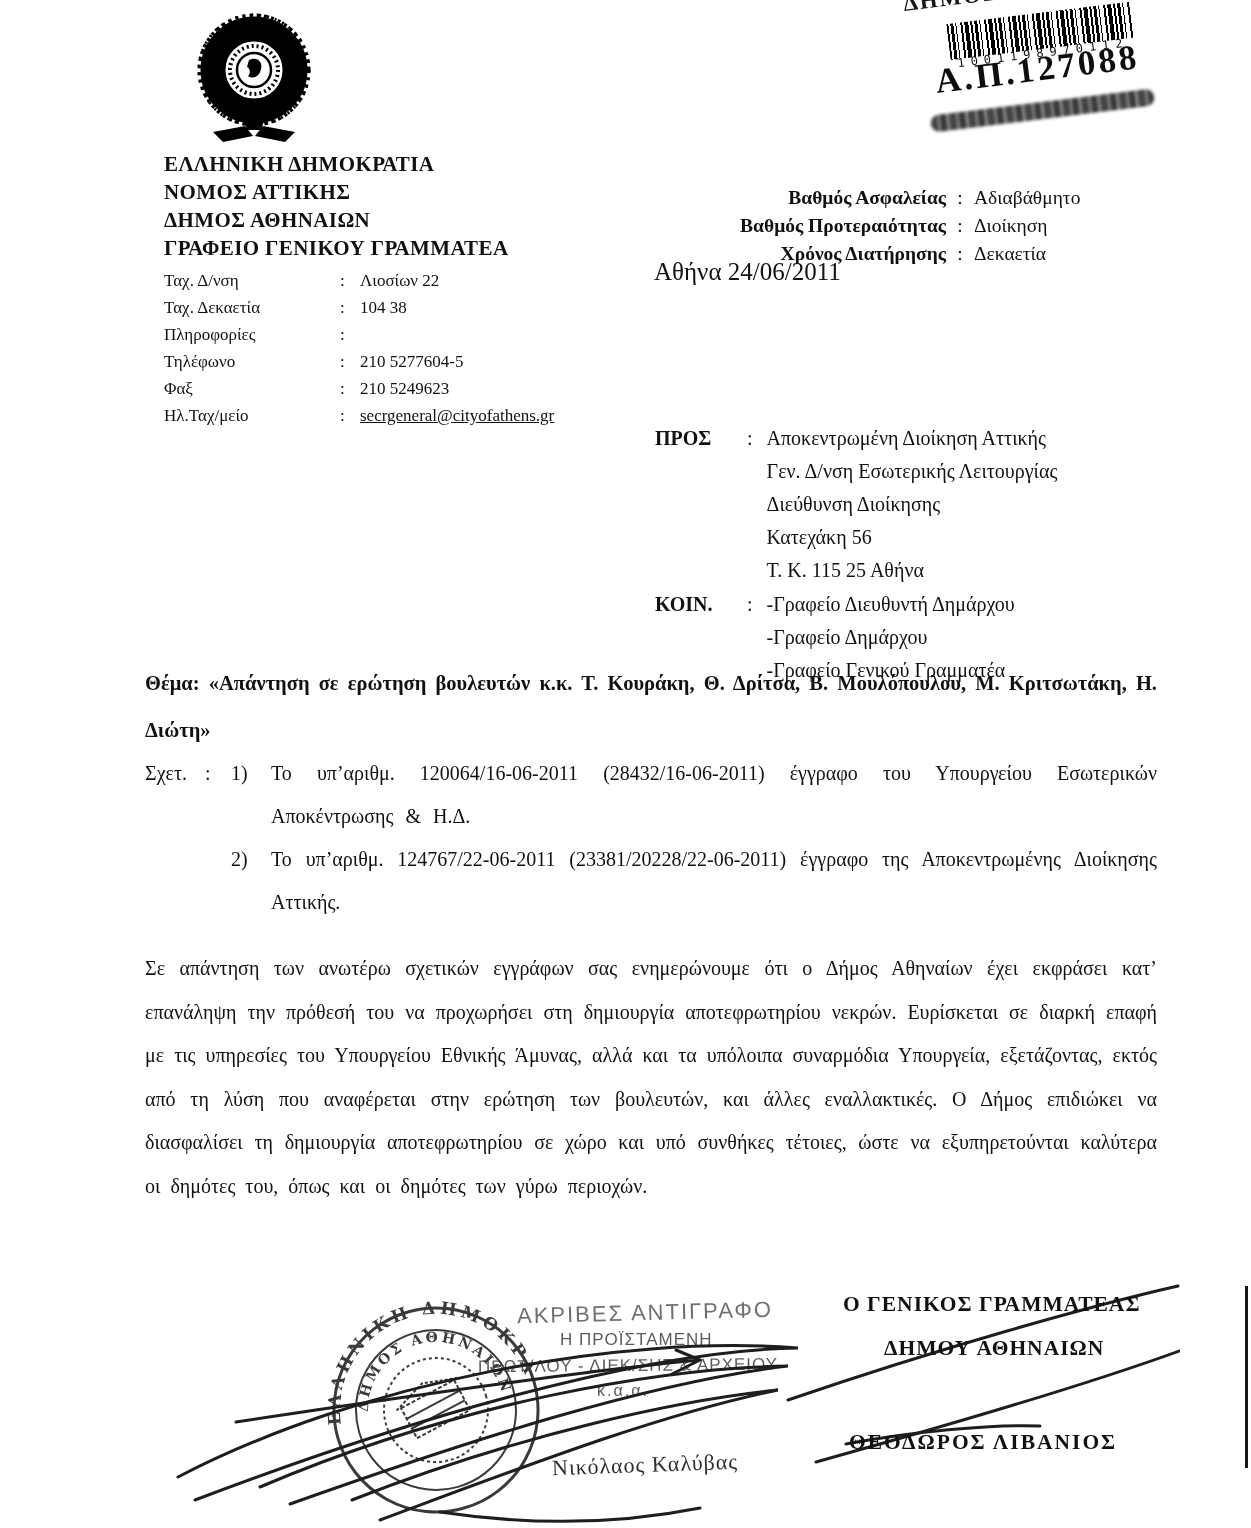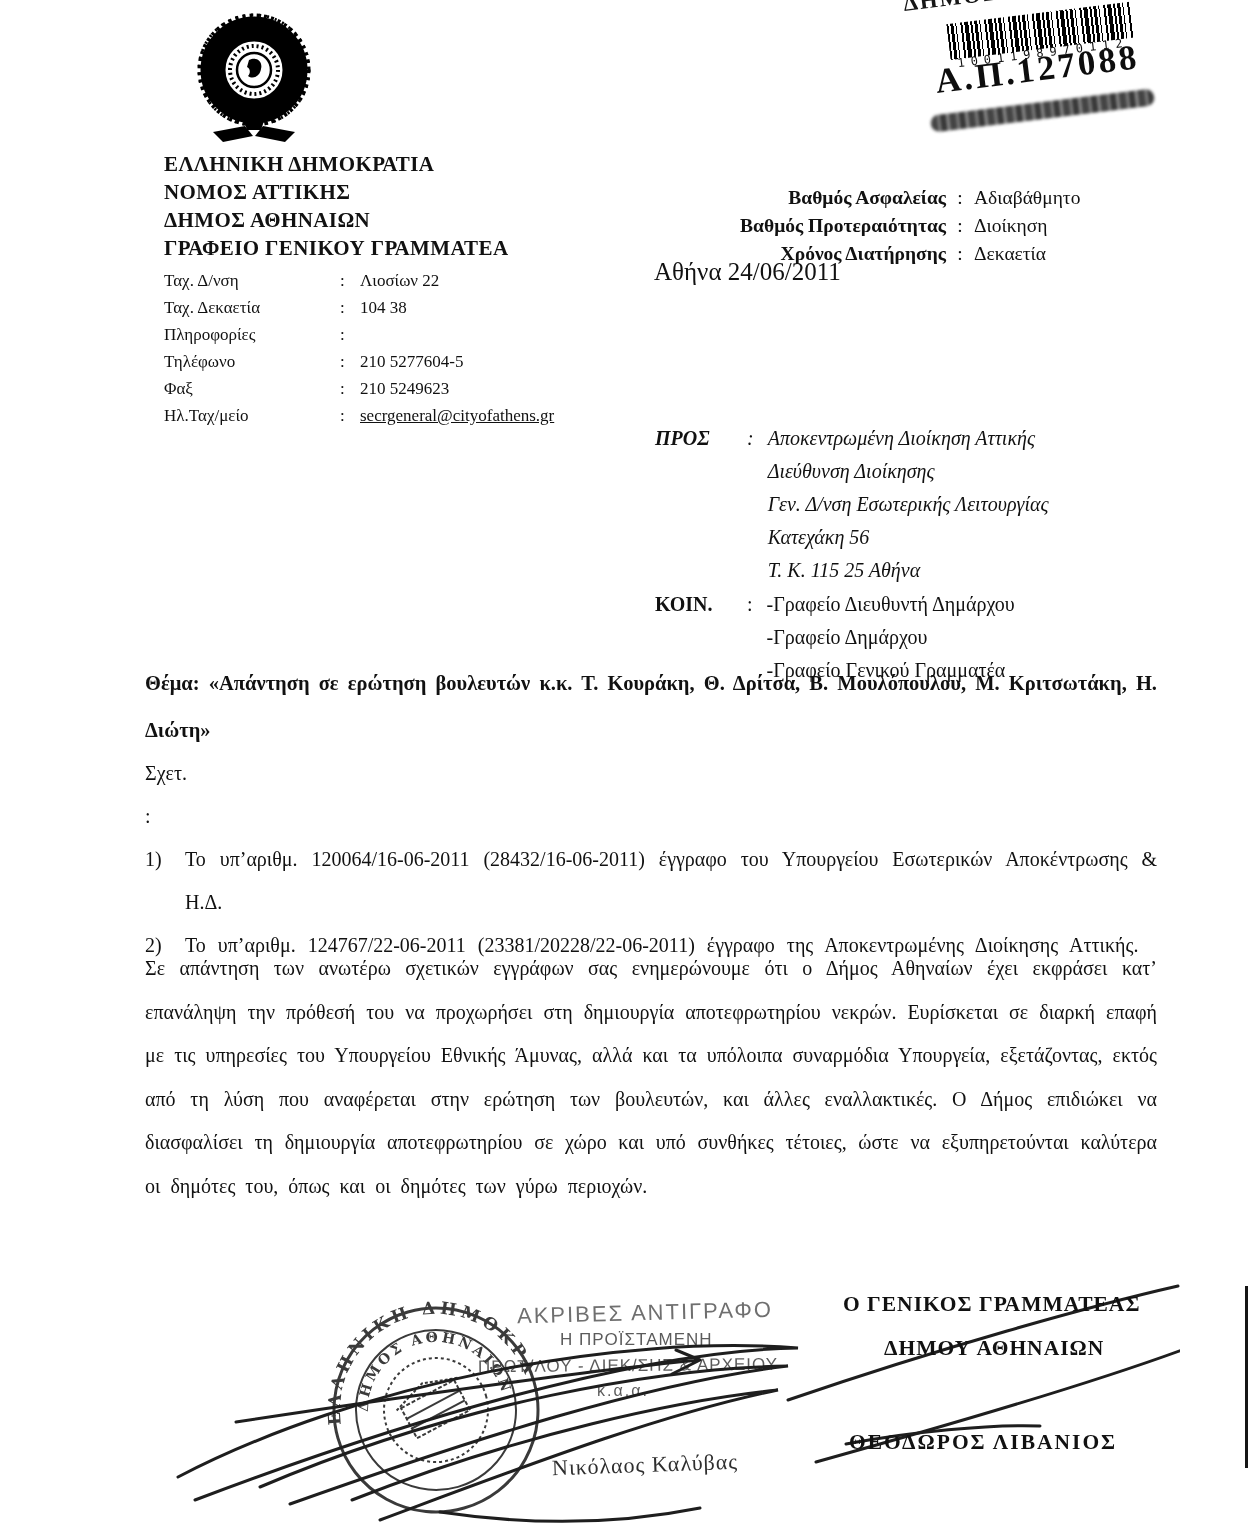--- a/index.html
+++ b/index.html
@@ -48,26 +48,26 @@
   
   .hdr-right { position:absolute; left:660px; top:152px; width:470px; font-size:19.5px; line-height:28px;margin-top:32px; }
   .rrow { display:flex; }
   .rrow .lbl { width:286px; flex:none; text-align:right; font-weight:bold; }
   .rrow .col { width:28px; flex:none; text-align:center; }
   .dateline { position:absolute; left:654px; top:258px; font-size:25px; }
   
   .addr { position:absolute; font-size:20px; line-height:33px; display:flex; }
   .addr .lbl { font-weight:bold; flex:none; }
   .addr .col { flex:none; padding:0 14px 0 16px; }
-  .pros { left:655px; top:422px;font-style:italic; } .pros .lbl { width:76px; }
+  .pros { left:655px; top:422px; } .pros .lbl { width:76px; }
   .koin { left:655px; top:588px; } .koin .lbl { width:76px; }
   
   .subject { position:absolute; left:145px; top:660px; width:1012px;
     font-weight:bold; font-size:20.5px; line-height:47px; text-align:justify; word-spacing:2px; }
-  .refs { position:absolute; left:145px; top:752px; width:1012px; font-size:20px; line-height:43px; display:flex;flex-direction:column; }
+  .refs { position:absolute; left:145px; top:752px; width:1012px; font-size:20px; line-height:43px; display:flex; }
   .refs .lbl { width:60px; flex:none; }
   .refs .col { width:26px; flex:none; }
   .ref-item { display:flex; }
   .ref-item .marker { width:40px; flex:none; }
   .ref-item .txt { flex:1; text-align:justify; word-spacing:7px; }
   .body-par { position:absolute; left:145px; top:947px; width:1012px;
     font-size:20px; line-height:43.5px; text-align:justify; word-spacing:5px; }
   
   .seal-svg { position:absolute; left:318px; top:1292px; width:236px; height:236px; transform:rotate(-16deg); opacity:.92; }
   .cert { position:absolute; color:#3f3f3f; font-family:"Liberation Sans","DejaVu Sans",sans-serif; }
@@ -166,22 +166,22 @@
       <span class="val">Δεκαετία</span>
     </div>
   </div>
   <div class="dateline">Αθήνα 24/06/2011</div>
 
   <div class="addr pros">
     <span class="lbl">ΠΡΟΣ</span>
     <span class="col">:</span>
     <div class="lines">
       <div>Αποκεντρωμένη Διοίκηση Αττικής</div>
+      <div>Γεν. Δ/νση Εσωτερικής Λειτουργίας</div>
       <div>Διεύθυνση Διοίκησης</div>
-      <div>Γεν. Δ/νση Εσωτερικής Λειτουργίας</div>
       <div>Κατεχάκη 56</div>
       <div>Τ. Κ. 115 25 Αθήνα</div>
     </div>
   </div>
 
   <div class="addr koin">
     <span class="lbl">ΚΟΙΝ.</span>
     <span class="col">:</span>
     <div class="lines">
       <div>-Γραφείο Διευθυντή Δημάρχου</div>

